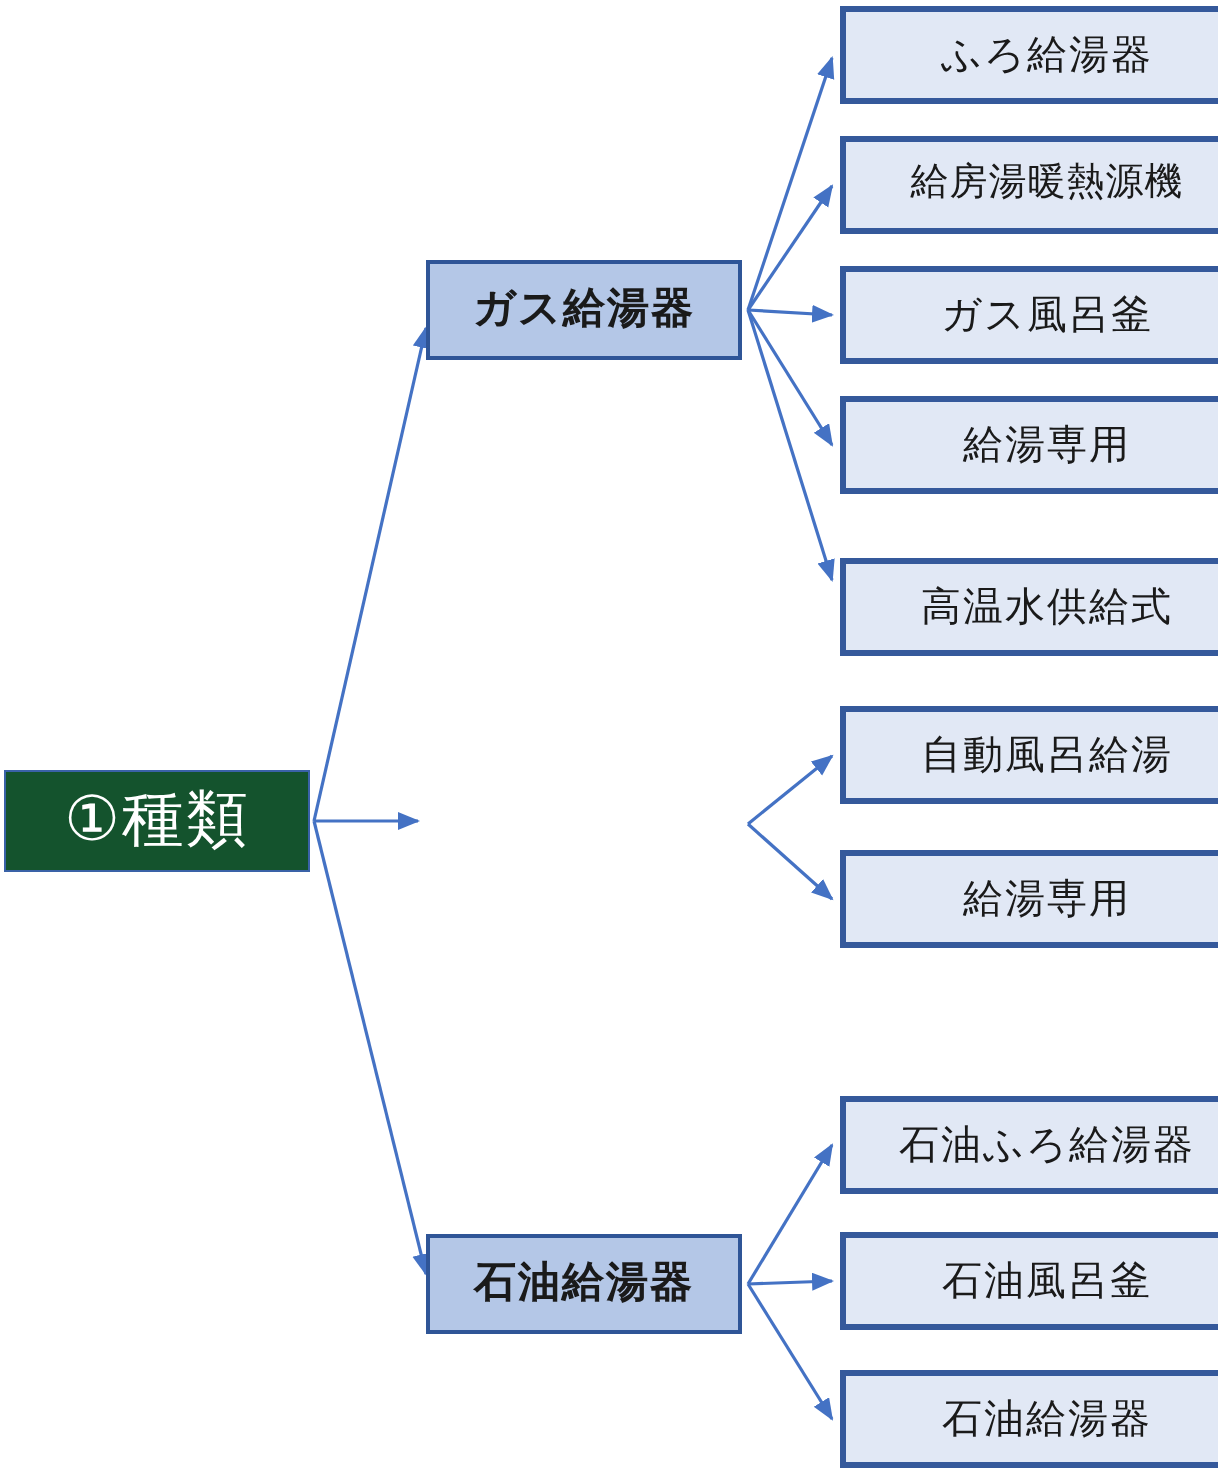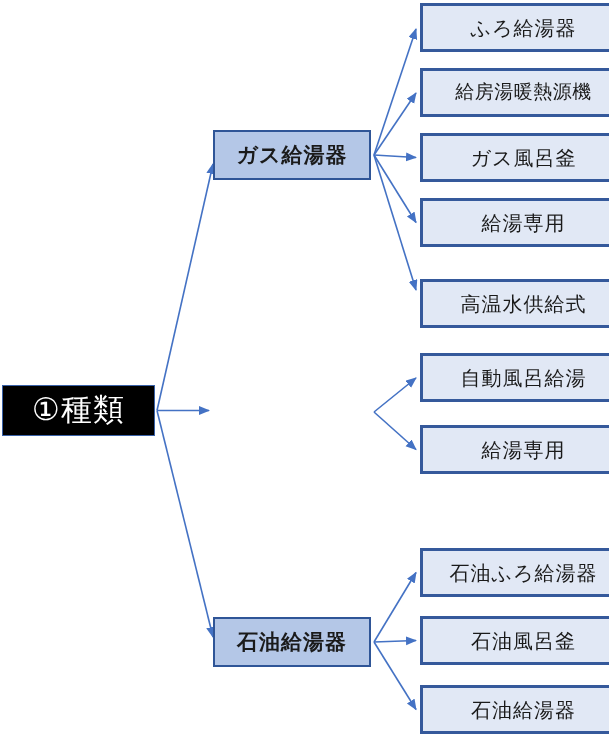--- a/index.html
+++ b/index.html
@@ -28,21 +28,21 @@
     justify-content: center;
     box-sizing: border-box;
     text-align: center;
     color: #1A1A1A;
     line-height: 1.1;
     letter-spacing: 1px;
   }
   .node-root {
     left: 2px; top: 385px;
     width: 153px; height: 51px;
-    background: #000000;
+    background: #14532d;
     border: 1px solid #3A62A7;
     color: #FFFFFF;
     font-size: 31px;
   }
   .node-branch {
     left: 213px;
     width: 158px; height: 50px;
     background: #B4C7E7;
     border: 2.5px solid #2F5597;
     font-size: 21px;

